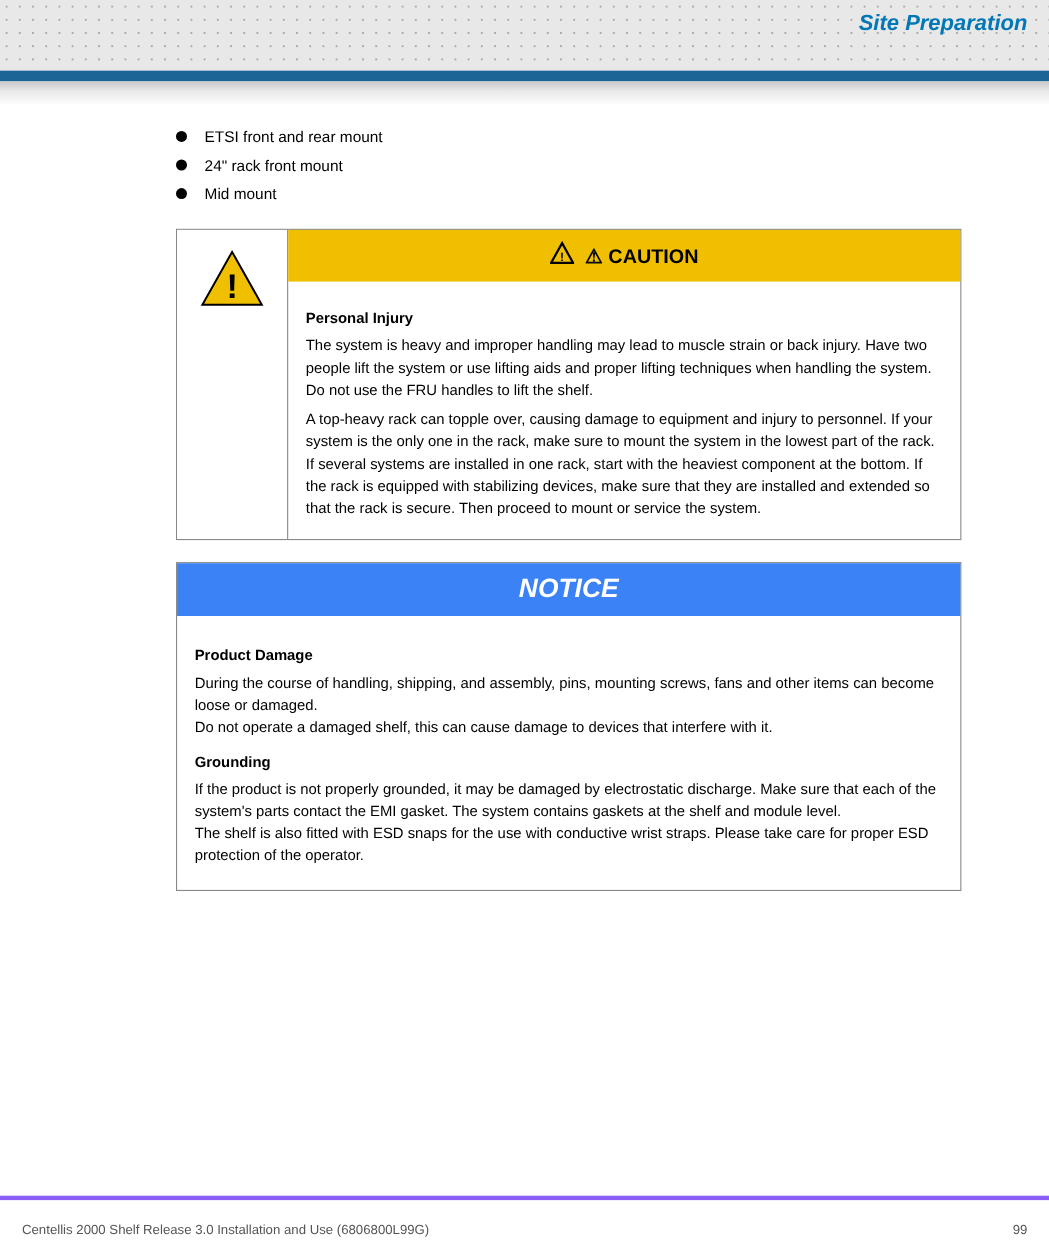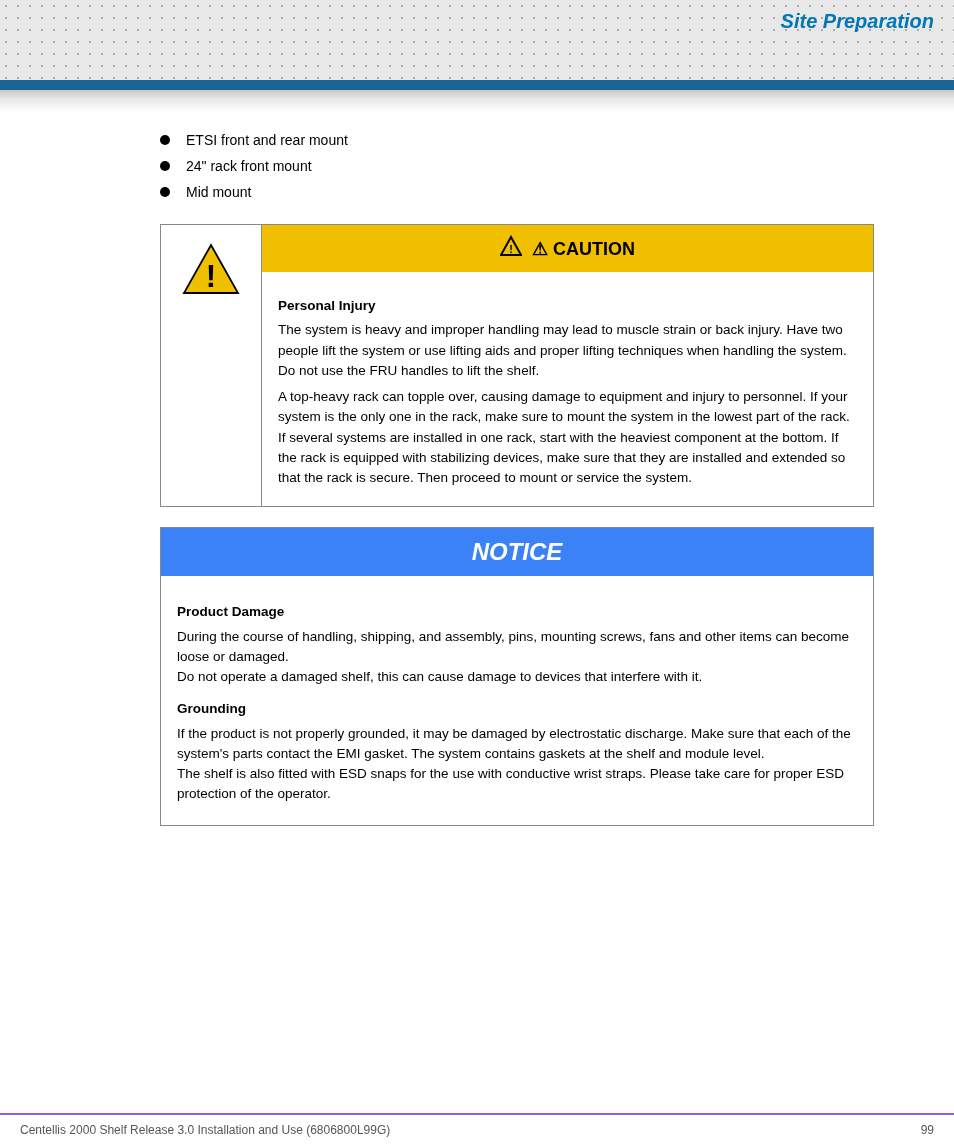--- a/index.html
+++ b/index.html
@@ -14,21 +14,21 @@
       font-family: Arial, Helvetica, sans-serif;
       font-size: 14px;
       background: #fff;
       color: #000;
       overflow: hidden;
     }
 
     
     .header-pattern {
       width: 100%;
-      height: 80px;
+      height: 64px;
       background-color: #e8e8e8;
       background-image: radial-gradient(circle, #aaa 1px, transparent 1px);
       background-size: 12px 12px;
       position: relative;
     }
 
     .header-title-bar {
       position: absolute;
       right: 0;
       top: 0;
@@ -181,22 +181,22 @@
       margin-top: 12px;
       margin-bottom: 4px;
     }
 
     
     .footer {
       position: absolute;
       bottom: 0;
       left: 0;
       right: 0;
-      border-top: 2px solid #8b5cf6;
-      padding: 8px 20px;
+      border-top: 4px solid #8b5cf6;
+      padding: 20px 20px;
       display: flex;
       justify-content: space-between;
       align-items: center;
       font-size: 12px;
       color: #555;
     }
 
     .page-number {
       color: #555;
       font-size: 12px;

